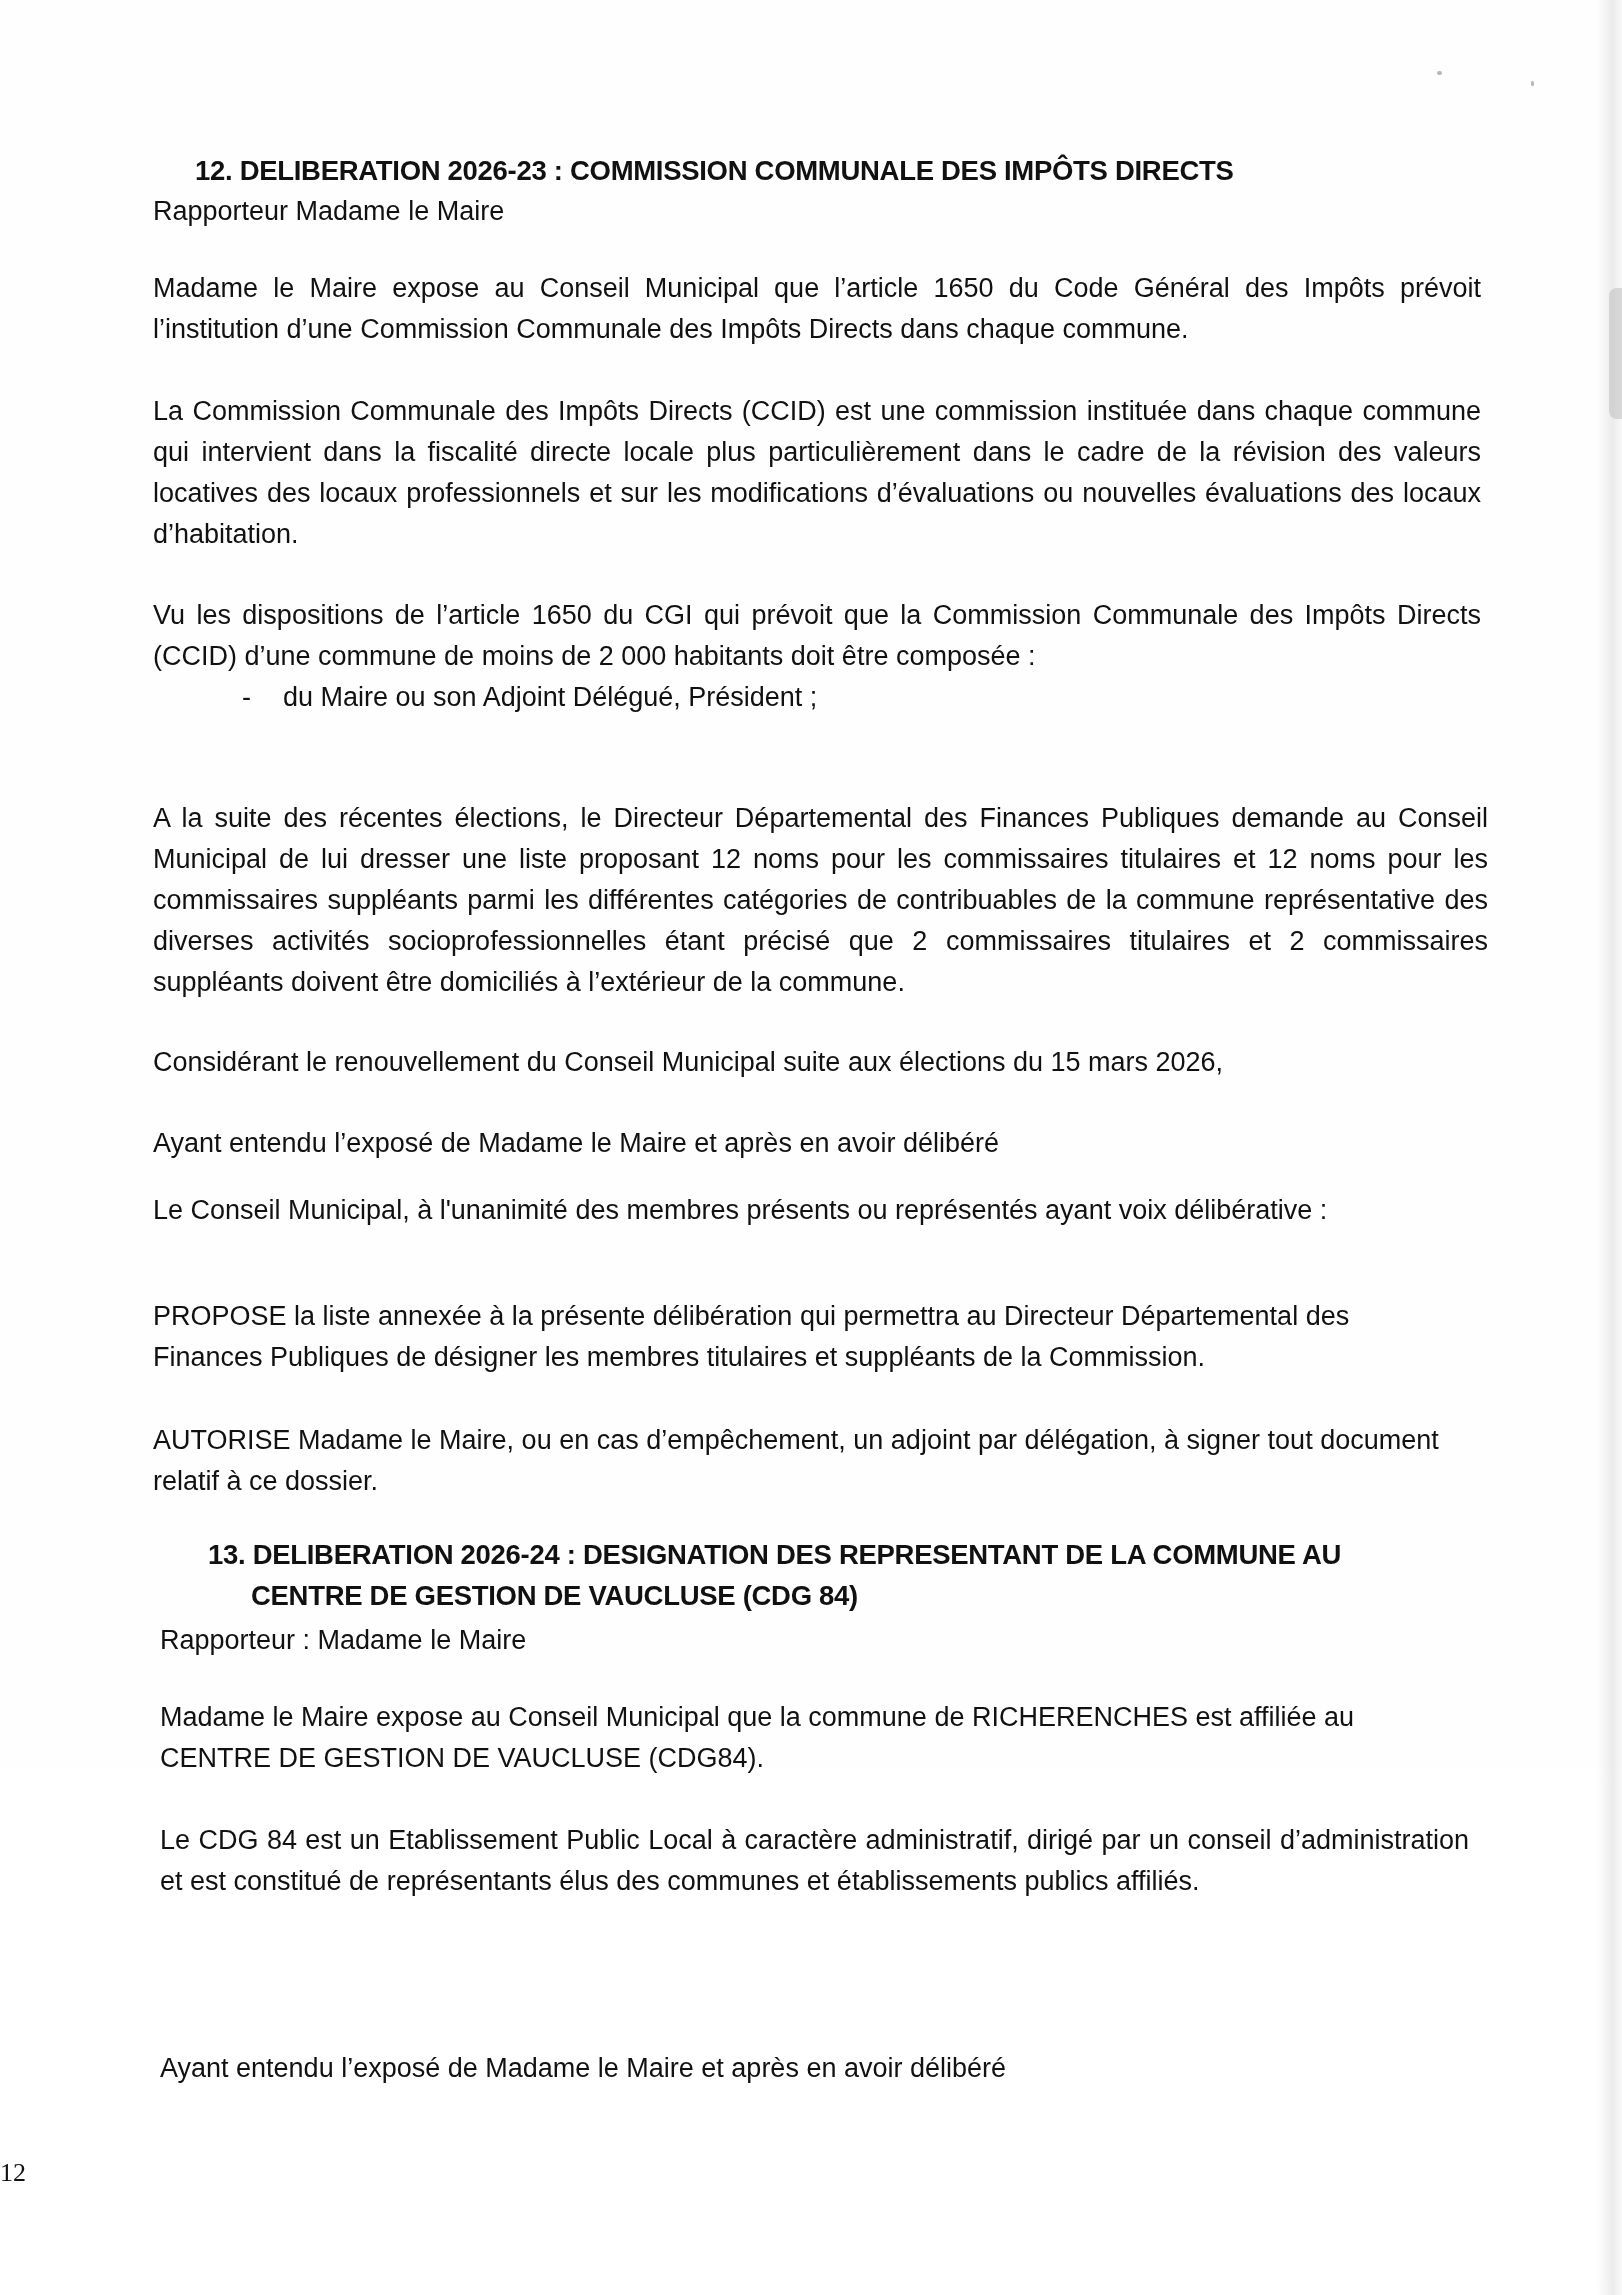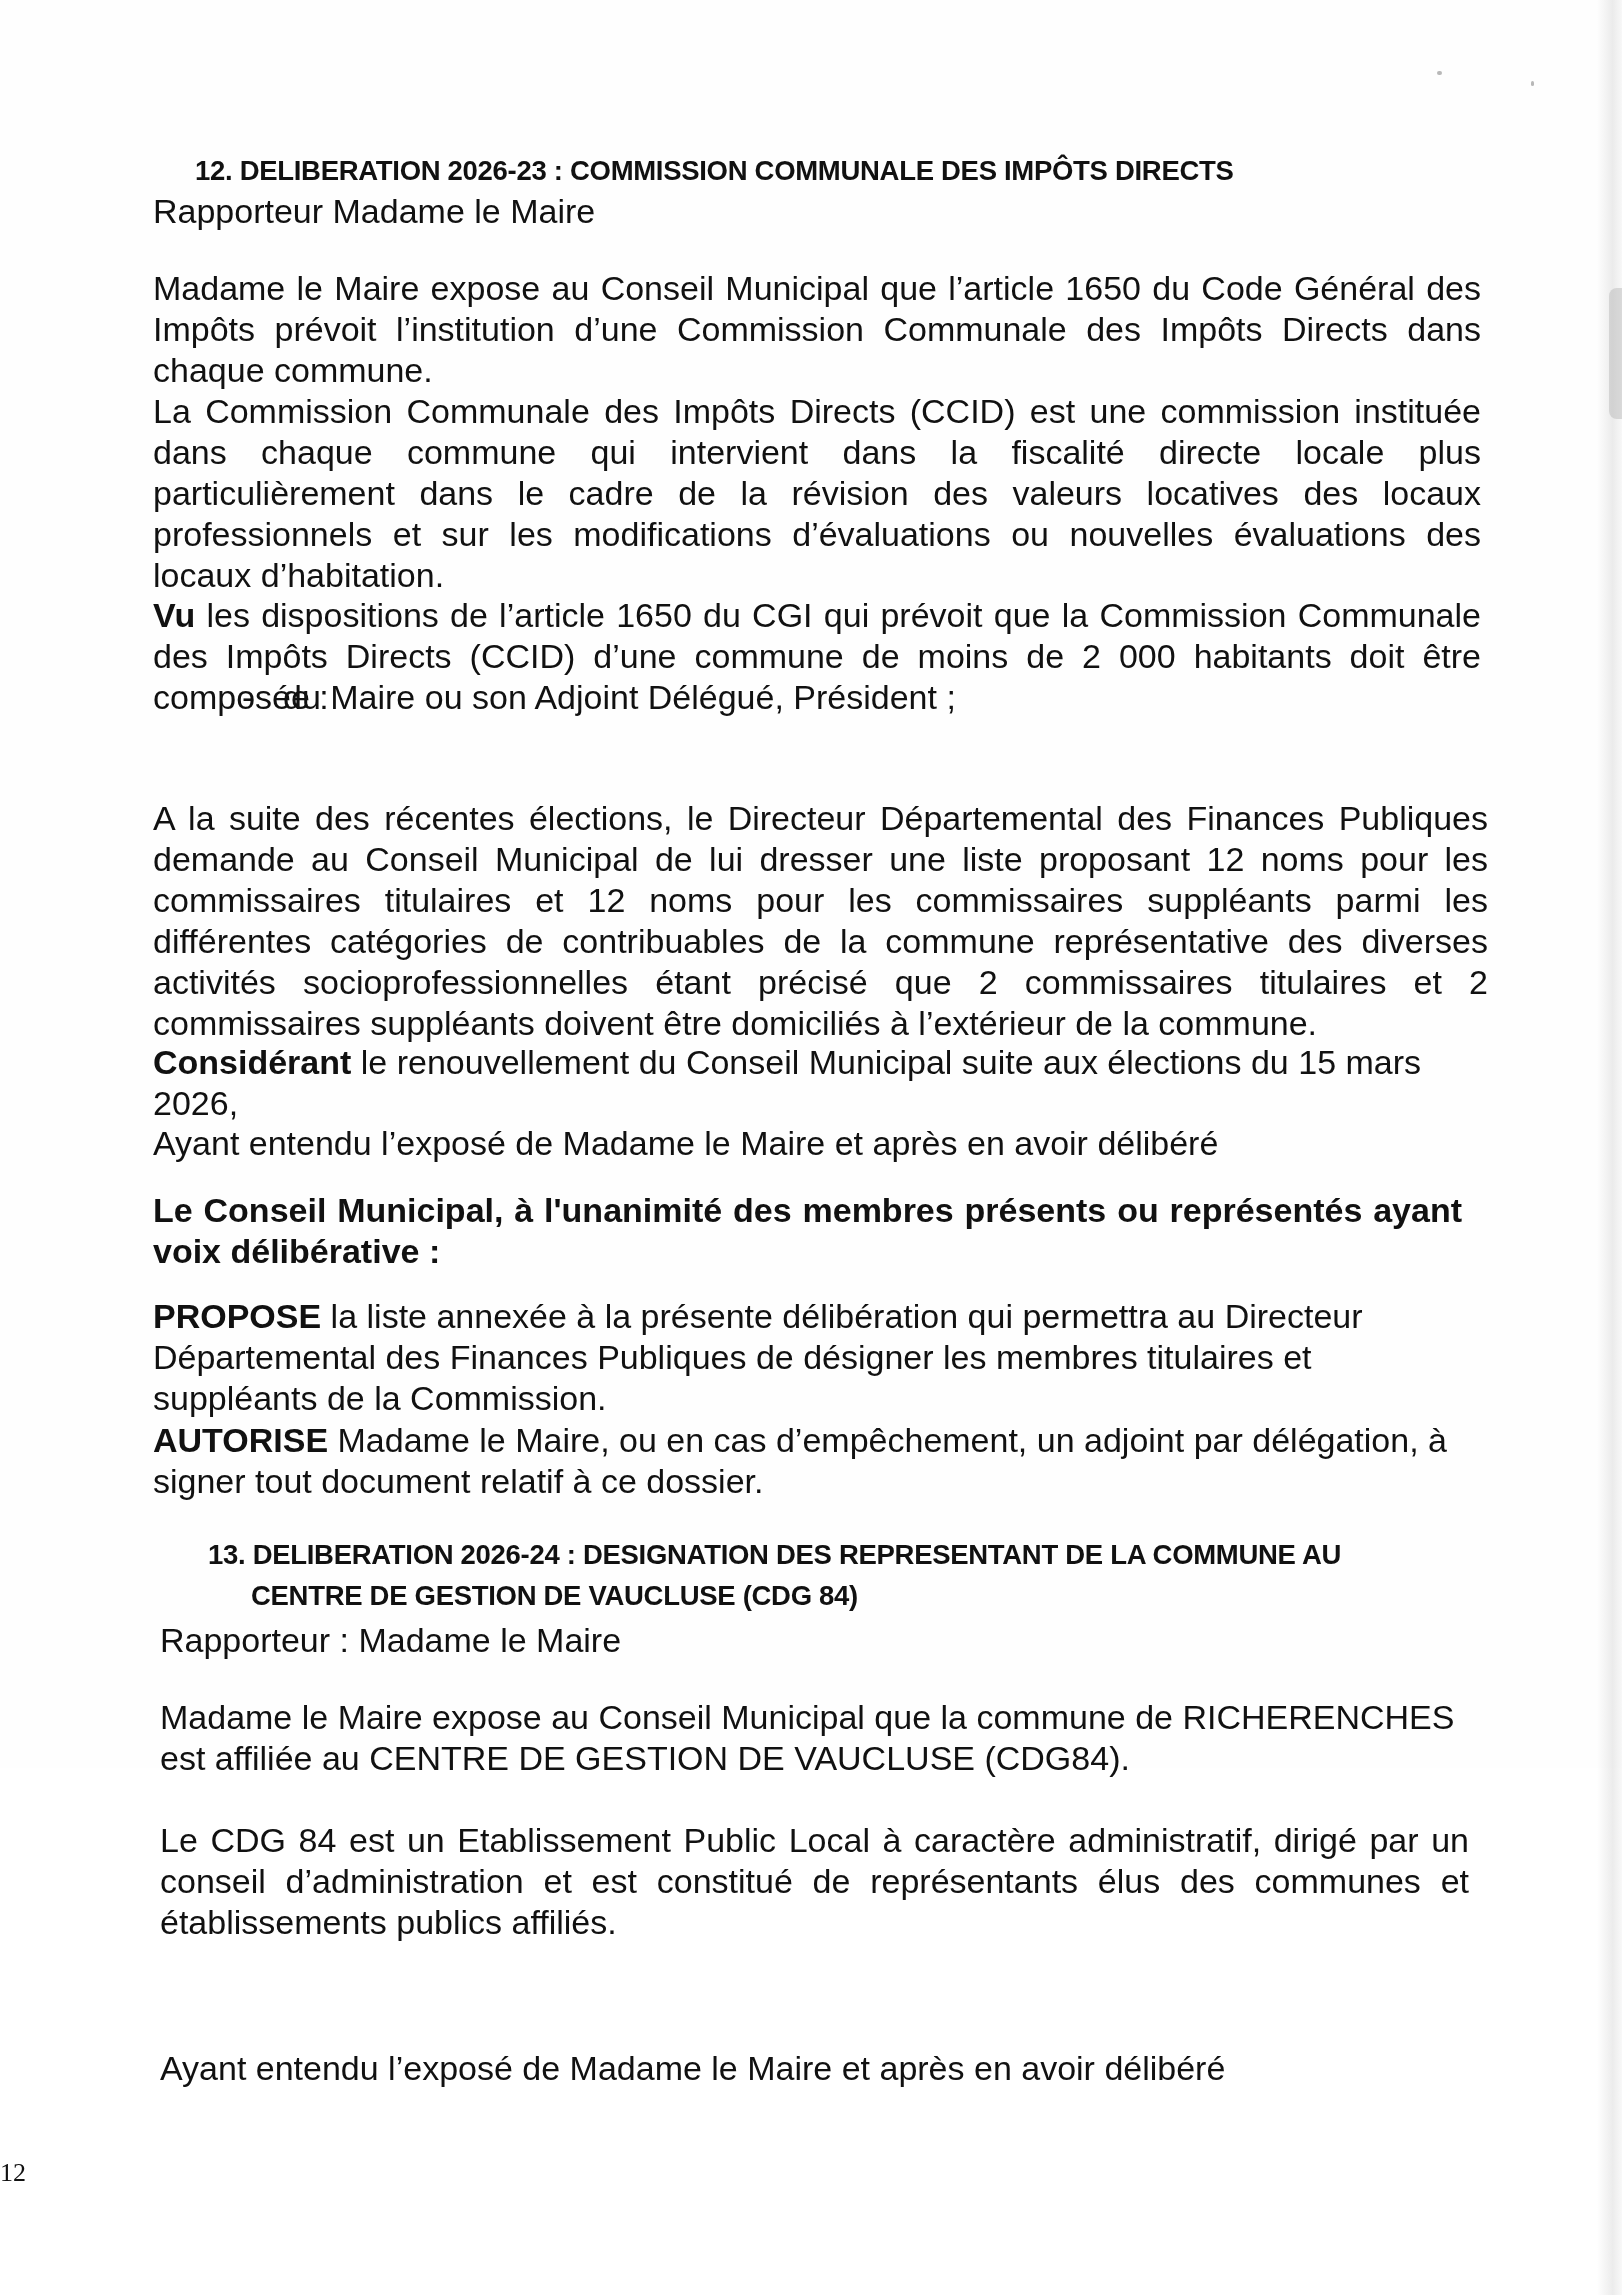--- a/index.html
+++ b/index.html
@@ -12,24 +12,24 @@
     color: #111111;
   }
   .page { position: absolute; left: 0; top: 0; width: 1623px; height: 1768px; background: #fefefe; }
   .edge-shadow {
     position: absolute; right: 0; top: 0; width: 26px; height: 2295px;
     background: linear-gradient(to right, rgba(255,255,255,0) 0%, rgba(200,200,200,0.35) 60%, rgba(230,230,230,0.2) 100%);
   }
   .edge-blob { position: absolute; right: 0; width: 14.4px; background: rgba(180,180,180,0.45); border-radius: 7.9px 0 0 7.9px; }
   .speck { position: absolute; width: 4.6px; height: 3.9px; background: #9a9a9a; border-radius: 2px; opacity: 0.7; }
 
-  .blk { position: absolute; left: 153px; width: 1335px; font-size: 34px; line-height: 41px; }
+  .blk { position: absolute; left: 153px; width: 1335px; font-size: 27px; line-height: 41px; }
   .justify { text-align: justify; text-align-last: left; }
   .heading { position: absolute; font-weight: bold; font-size: 27.5px; line-height: 43px; letter-spacing: -0.3px; }
-  .bold { font-weight: bold; }
+  .bold { font-weight: normal; }
   ul.dash { list-style: none; margin: 0; padding: 0; }
   ul.dash li { position: relative; padding-left: 130px; }
   ul.dash li::before { content: "-"; position: absolute; left: 89px; }
   .pagenum {
     position: absolute; left: 0; width: 1623px; top: 2158px;
     font-family: "Liberation Serif", serif; font-size: 26px;
   }
 </style>
 </head>
 <body>

